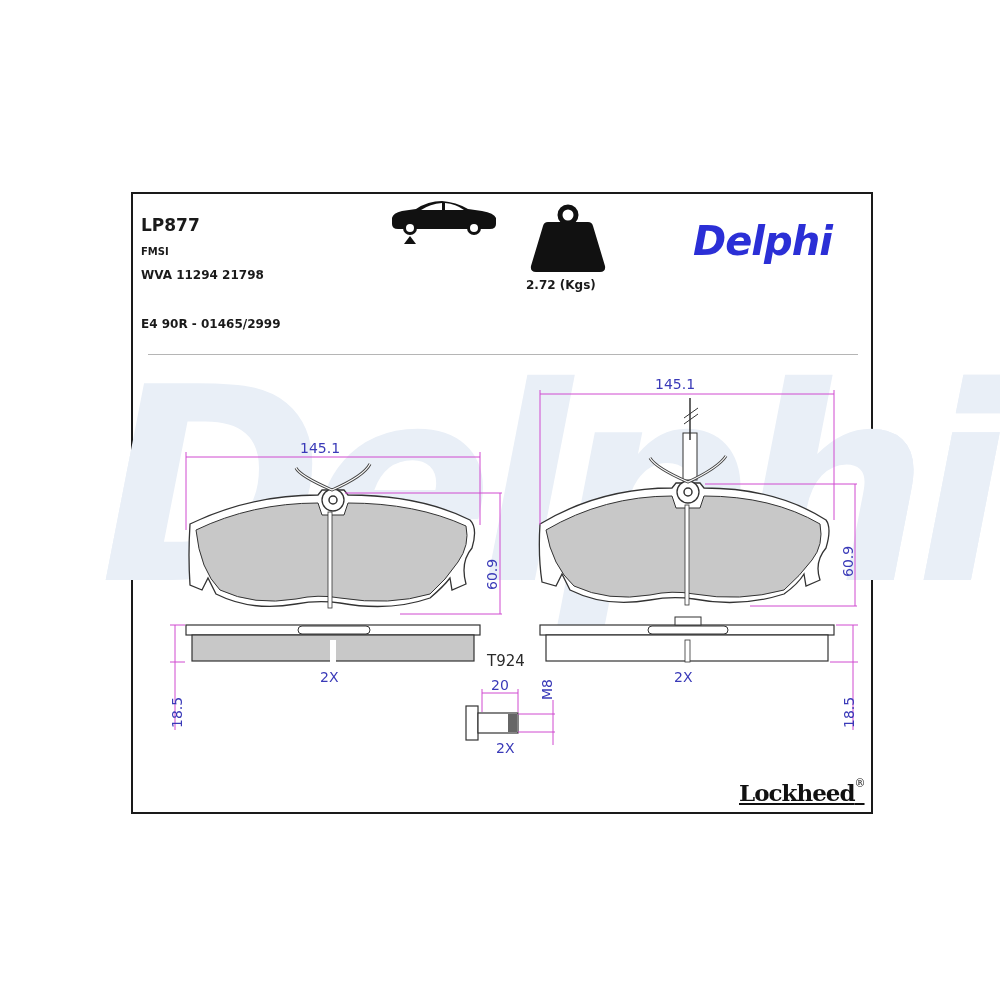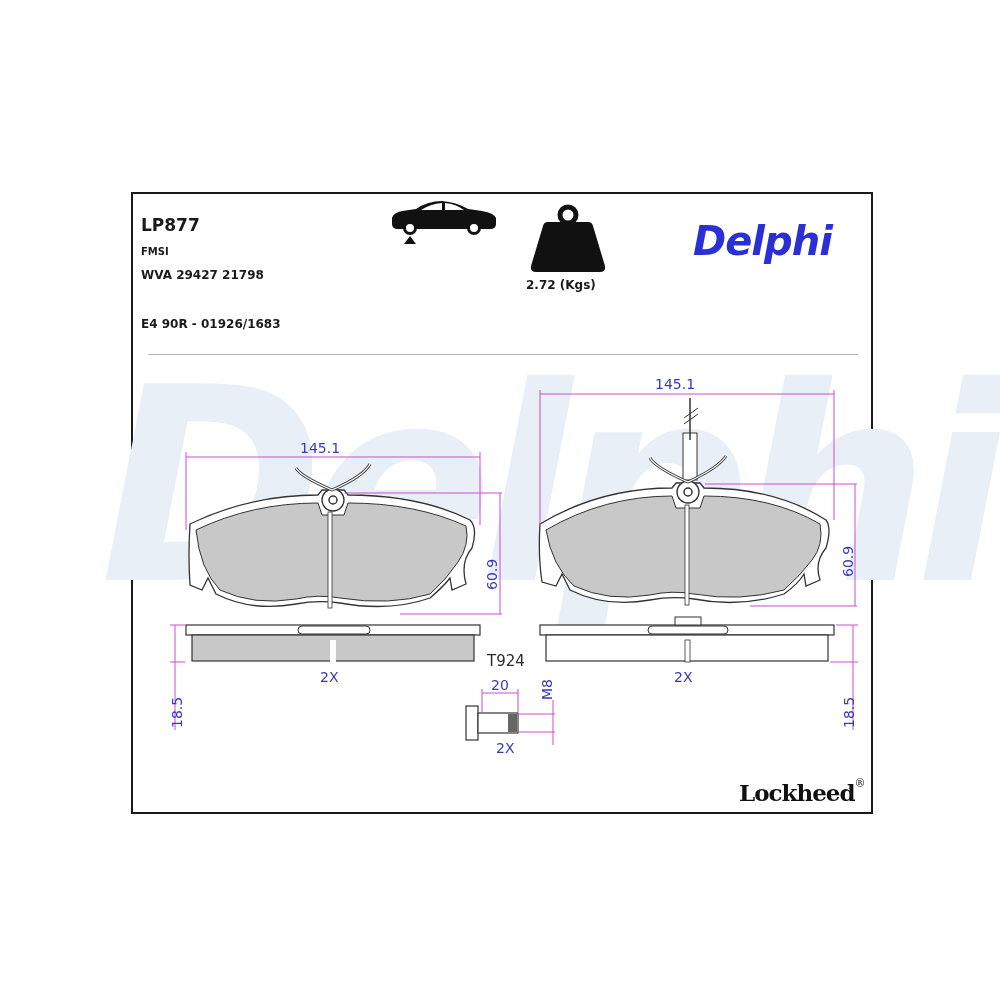--- a/index.html
+++ b/index.html
@@ -6,21 +6,21 @@
     body { width: 1000px; height: 1000px; position: relative; overflow: hidden; font-family: "DejaVu Sans", sans-serif; }
     .frame { position: absolute; left: 131px; top: 192px; width: 738px; height: 618px; border: 2px solid #1a1a1a; background: #ffffff; }
     .watermark { position: absolute; left: 0; top: 0; width: 1000px; height: 1000px; pointer-events: none; }
     .txt { position: absolute; color: #1a1a1a; font-weight: bold; white-space: nowrap; font-family: "DejaVu Sans", sans-serif; }
     .part-no { left: 141px; top: 215px; font-size: 17px; }
     .fmsi { left: 141px; top: 246px; font-size: 10px; }
     .wva { left: 141px; top: 268px; font-size: 12px; }
     .ece { left: 141px; top: 317px; font-size: 12px; }
     .weight-label { left: 526px; top: 278px; font-size: 12px; }
     .brand { position: absolute; left: 693px; top: 218px; font-size: 40px; font-weight: bold; color: #2b2fd6; font-family: "DejaVu Sans", sans-serif; letter-spacing: -1px; font-style: italic; }
-    .brand2 { position: absolute; left: 739px; top: 779px; font-size: 23px; font-weight: bold; color: #111; font-family: "DejaVu Serif", serif; letter-spacing: -1px; }
+    .brand2 { position: absolute; left: 739px; top: 779px; font-size: 23px; font-weight: bold; color: #111; font-family: "DejaVu Serif", serif; letter-spacing: -1px; text-decoration: underline; }
     .brand2 sup { font-size: 11px; font-weight: normal; vertical-align: top; position: relative; top: -2px; }
     .sep { position: absolute; left: 148px; top: 354px; width: 710px; height: 1px; background: #b5b5b5; }
     svg { position: absolute; left: 0; top: 0; }
     .dim { font-family: "DejaVu Sans", sans-serif; font-size: 14px; fill: #3a3ab8; }
     .lbl { font-family: "DejaVu Sans", sans-serif; font-size: 15px; fill: #2a2a2a; }
   </style>
 </head>
 <body>
 
 <svg class="watermark" width="1000" height="1000" viewBox="0 0 1000 1000">
@@ -28,22 +28,22 @@
 </svg>
 
 <div class="frame"></div>
 
 <svg class="watermark" width="1000" height="1000" viewBox="0 0 1000 1000">
   <text x="100" y="580" font-family="DejaVu Sans, sans-serif" font-weight="bold" font-style="italic" font-size="270" fill="#e9eff7" letter-spacing="-14">Delphi</text>
 </svg>
 
 <div class="txt part-no">LP877</div>
 <div class="txt fmsi">FMSI</div>
-<div class="txt wva">WVA 29427 21798</div>
-<div class="txt ece">E4 90R - 01926/1683</div>
+<div class="txt wva">WVA 11294 21798</div>
+<div class="txt ece">E4 90R - 01465/2999</div>
 
 <svg width="1000" height="1000" style="pointer-events:none">
   <g transform="translate(390,200)">
     <path d="M2,18 L2,24 Q2,29 8,29 L100,29 Q106,29 106,24 L106,18 Q104,13 92,11 L78,9 Q66,2 52,1 Q38,1 26,9 L12,11 Q3,13 2,18 Z" fill="#111"></path>
     <path d="M31,10 Q40,4 52,3 L52,10 Z" fill="#fff"></path>
     <path d="M55,3 Q66,4 74,10 L55,10 Z" fill="#fff"></path>
     <circle cx="20" cy="28" r="7" fill="#111"></circle>
       <circle cx="20" cy="28" r="4" fill="#fff"></circle>
     <circle cx="84" cy="28" r="7" fill="#111"></circle>
       <circle cx="84" cy="28" r="4" fill="#fff"></circle>

